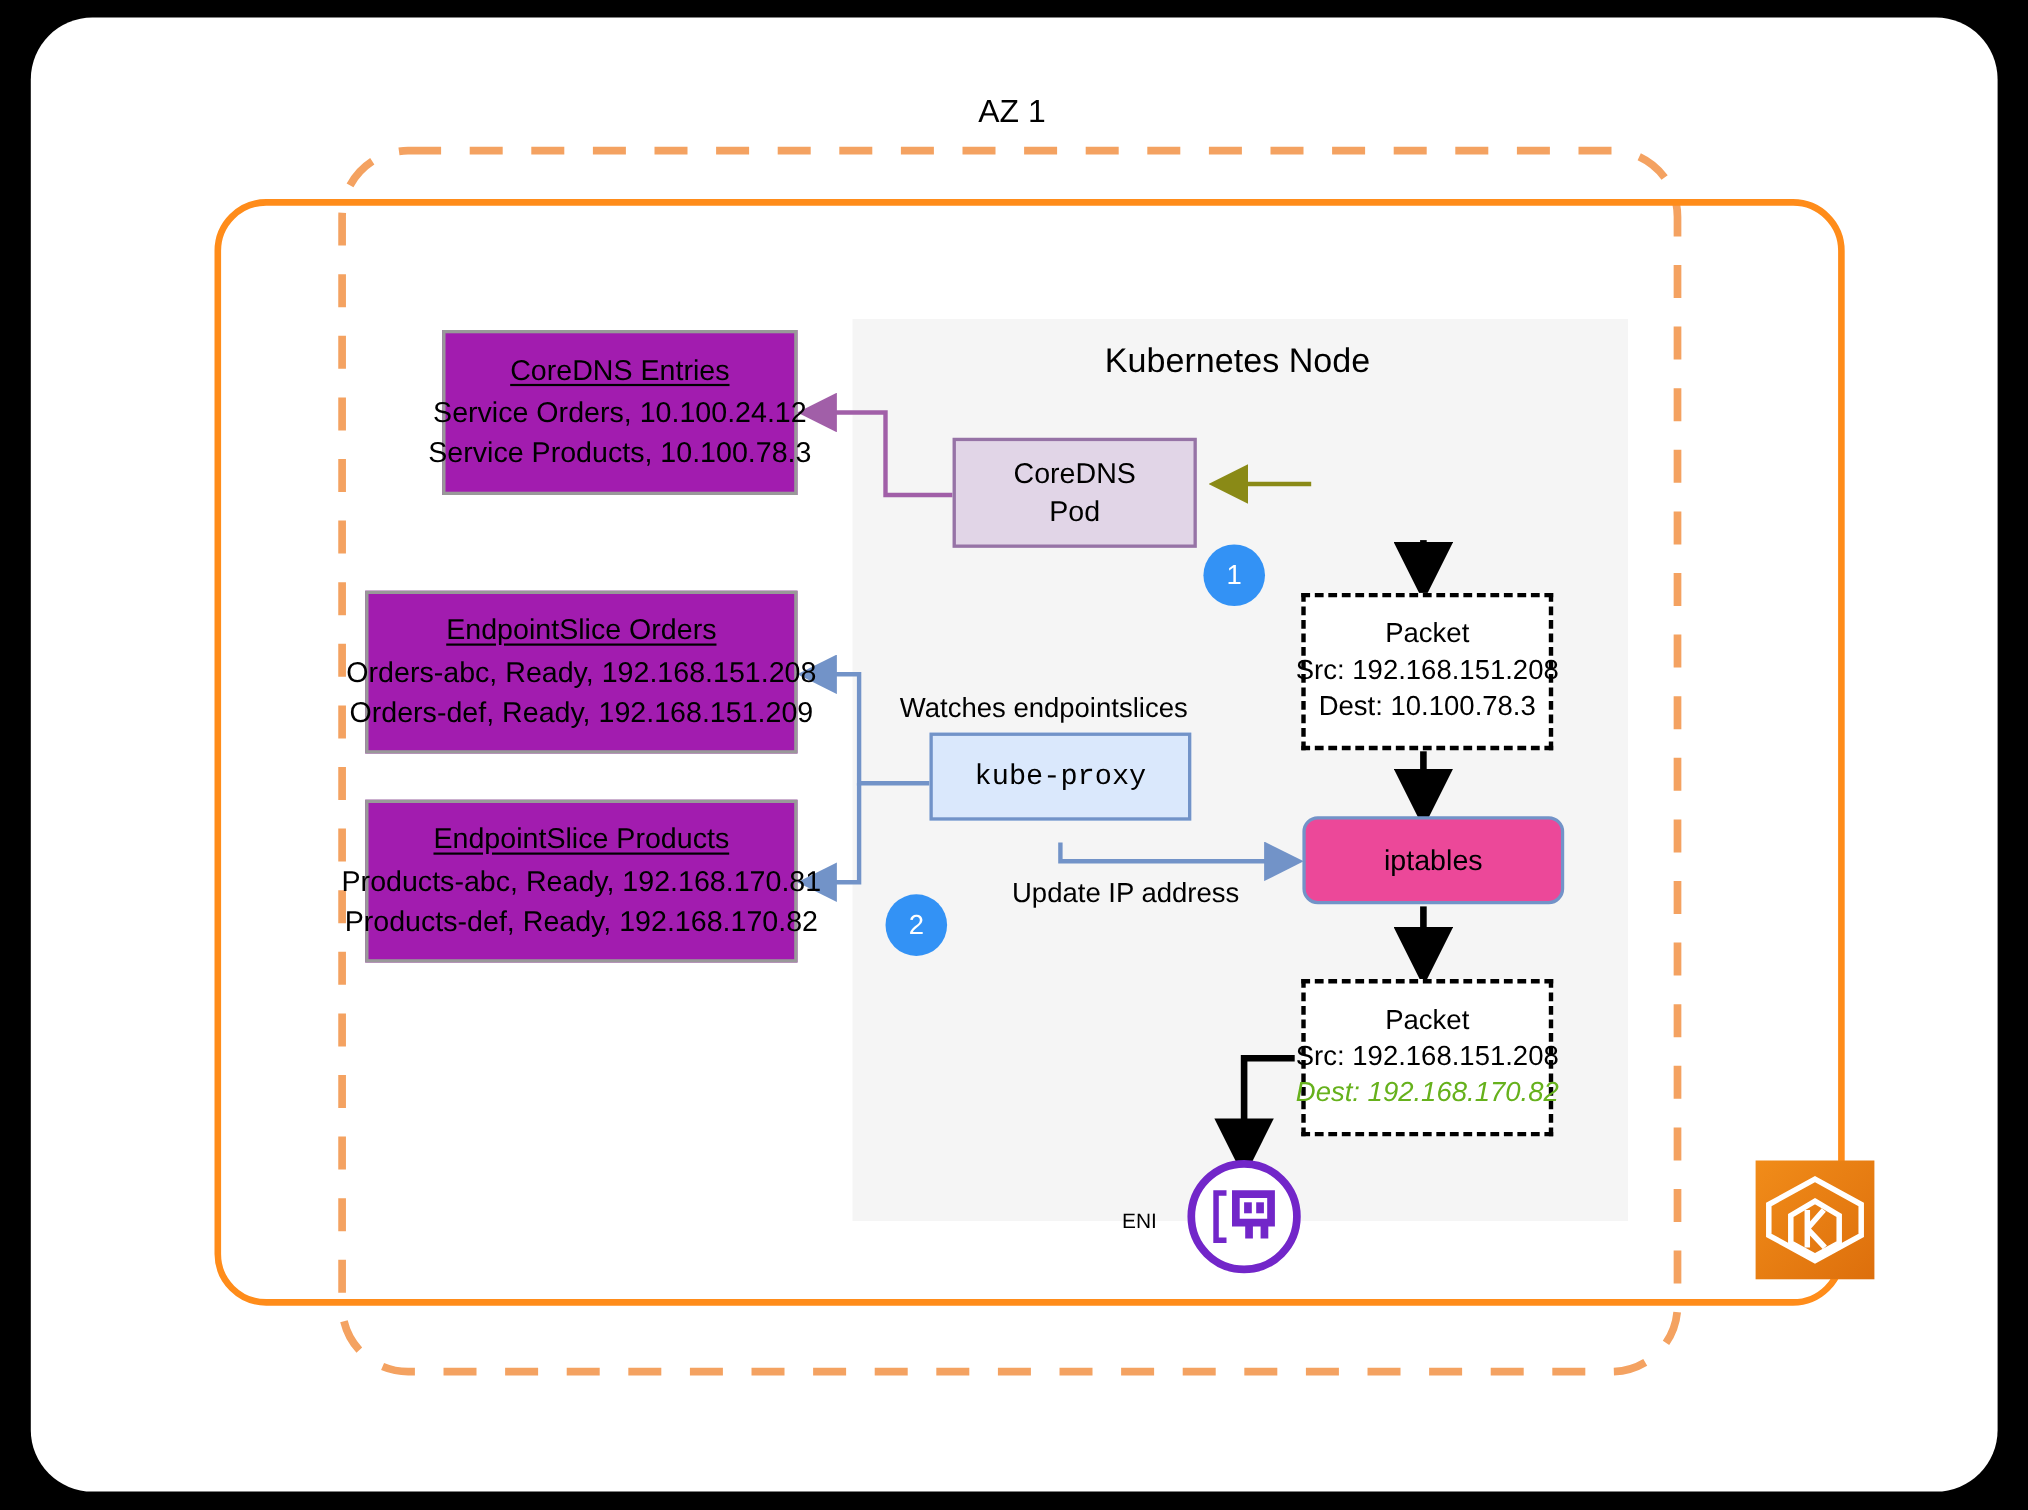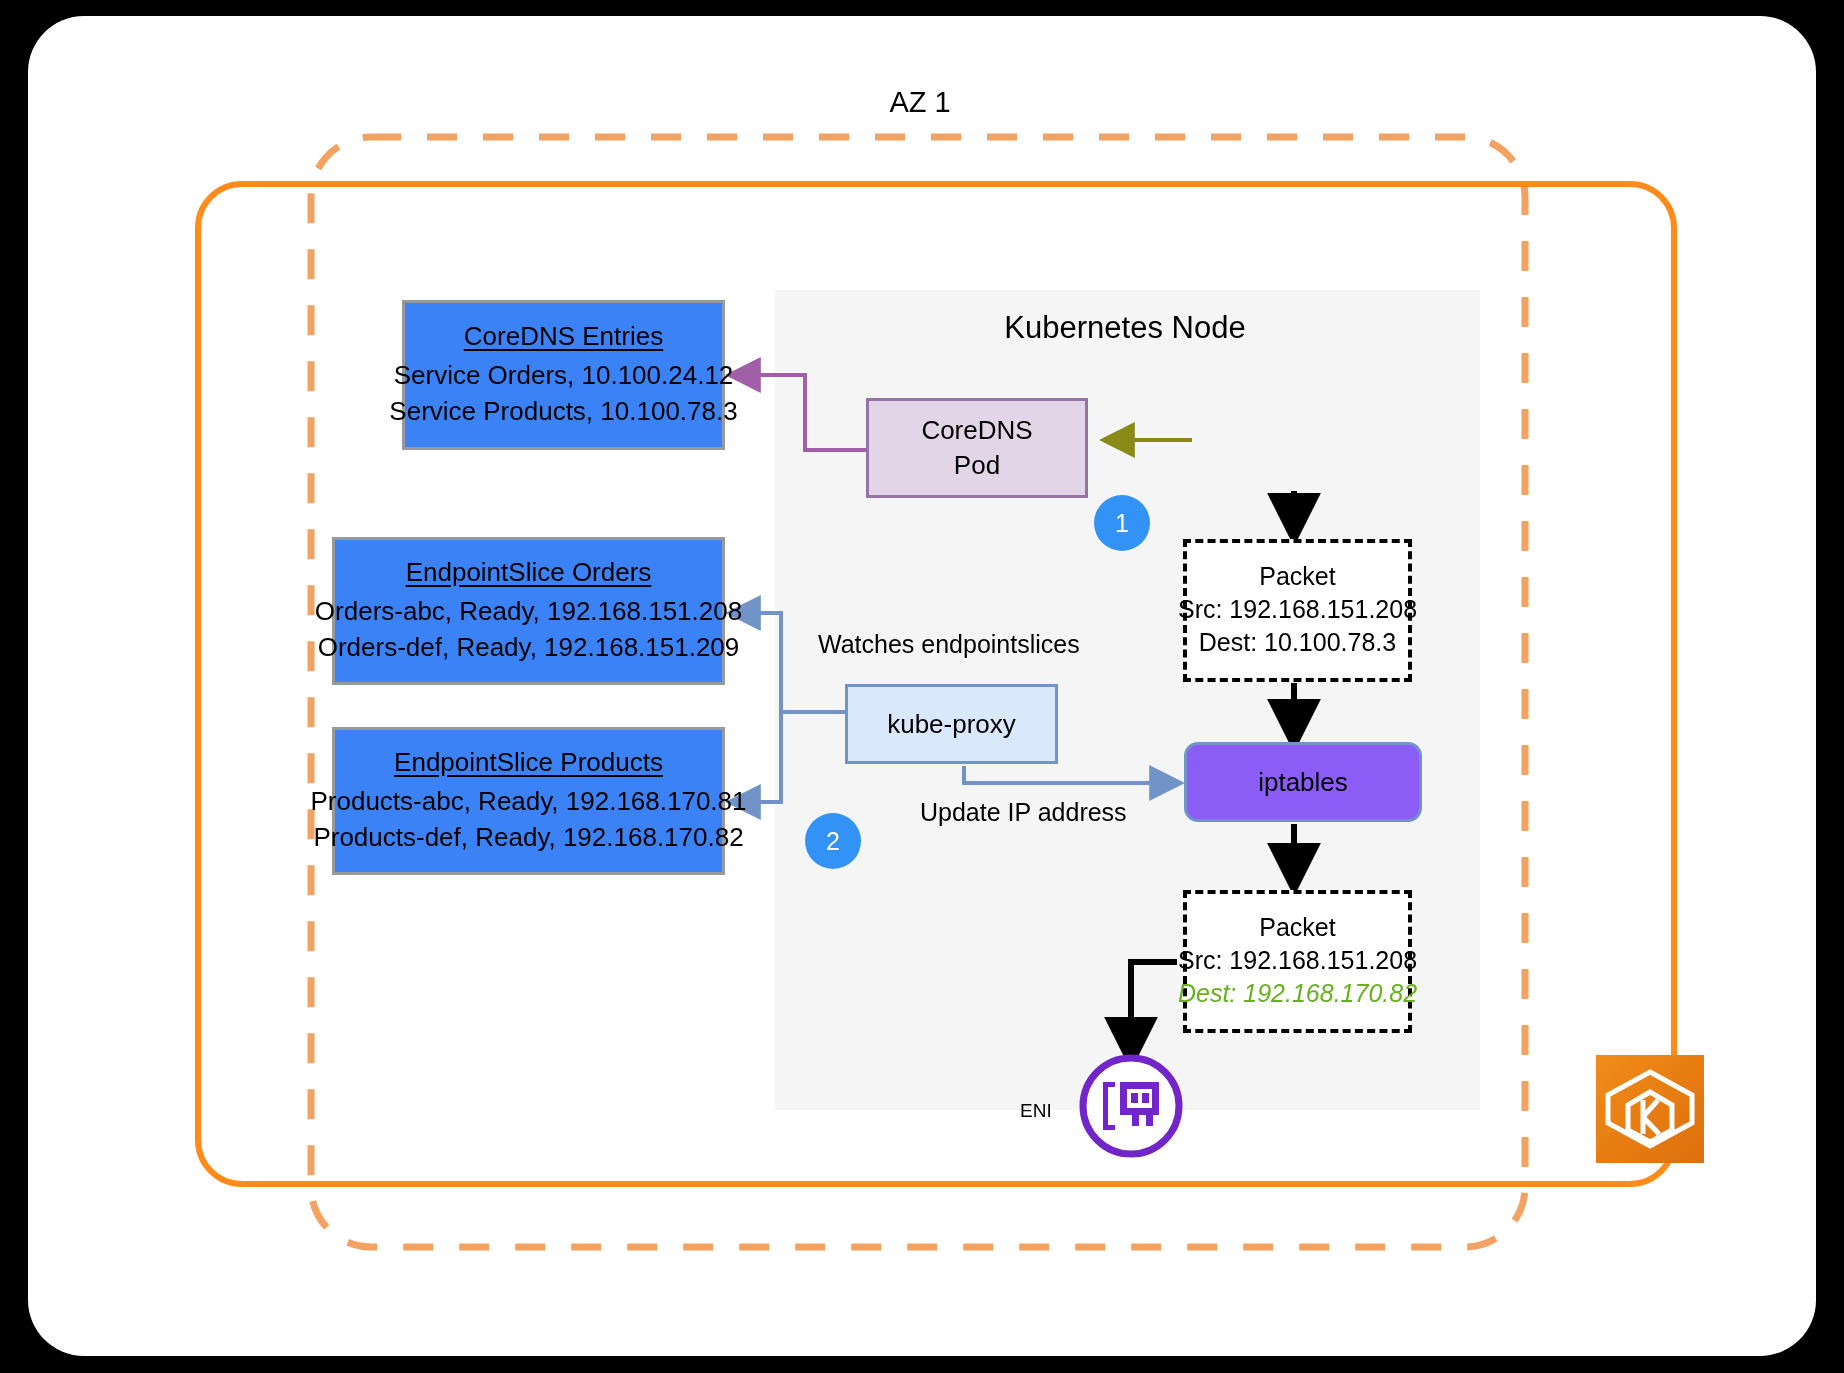--- a/index.html
+++ b/index.html
@@ -51,21 +51,21 @@
     left: 940px;
     top: 310px;
     width: 370px;
     text-align: center;
     font-size: 31px;
     color: #000000;
   }
   
   .info-box {
     position: absolute;
-    background: #3b82f6;
+    background: #a21caf;
     border: 3px solid #999999;
     box-sizing: border-box;
     display: flex;
     flex-direction: column;
     align-items: center;
     justify-content: center;
     padding: 4px 24px;
   }
   .info-title {
     font-size: 26px;
@@ -125,21 +125,21 @@
   }
   .box-pod {
     background: #fcf3d4;
     border: 3px solid #d6b656;
   }
   .box-kubeproxy {
     background: #dae8fc;
     border: 3px solid #7293c8;
   }
   .box-iptables {
-    background: #8b5cf6;
+    background: #ec4899;
     border: 3px solid #7293c8;
     border-radius: 14px;
   }
   
   .badge {
     position: absolute;
     width: 56px;
     height: 56px;
     border-radius: 50%;
     background: #3392f5;
@@ -253,21 +253,21 @@
     <div class="info-line">Products-abc, Ready, 192.168.170.81</div>
     <div class="info-line">Products-def, Ready, 192.168.170.82</div>
   </div>
 
   <div class="node-box box-coredns" style="left:866px; top:398px; width:222px; height:100px;">
     <div>CoreDNS</div>
     <div>Pod</div>
   </div>
 
 
-  <div class="node-box box-kubeproxy" style="left:845px; top:684px; width:213px; height:80px;">
+  <div class="node-box box-kubeproxy" style="left:845px; top:666px; width:238px; height:80px;font-family:Liberation Mono, monospace;">
     <div>kube-proxy</div>
   </div>
 
   <div class="node-box box-iptables" style="left:1184px; top:742px; width:238px; height:80px;">
     <div>iptables</div>
   </div>
 
   <div class="packet-box" style="left:1183px; top:539px; width:229px; height:143px;">
     <div class="packet-title">Packet</div>
     <div class="packet-line">Src: 192.168.151.208</div>

